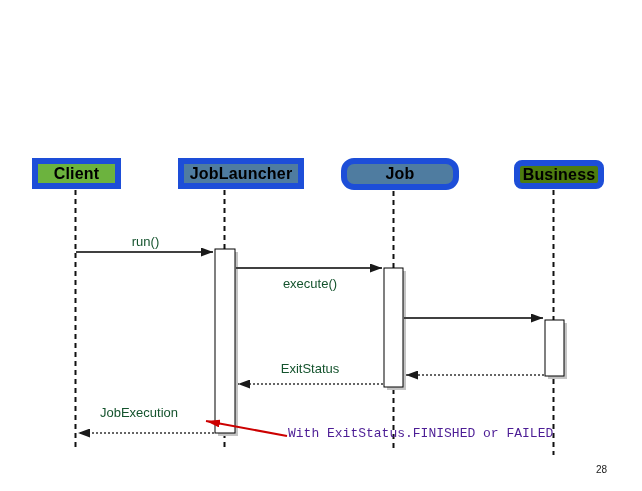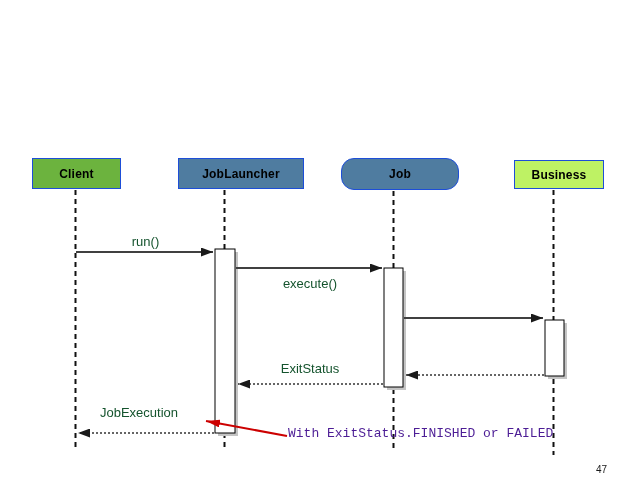--- a/index.html
+++ b/index.html
@@ -14,25 +14,25 @@
     background: #ffffff;
     overflow: hidden;
   }
   .layer-svg {
     position: absolute;
     left: 0; top: 0;
   }
   .pbox {
     position: absolute;
     box-sizing: border-box;
-    border: 1px solid #1d4ed8;
+    border: 6px solid #1d4ed8;
     display: flex;
     align-items: center;
     justify-content: center;
-    font-size: 12px;
+    font-size: 16px;
     font-weight: bold;
     color: #000000;
     letter-spacing: 0.2px;
   }
   .pbox-client      { left: 32px;  top: 158px; width: 89px;  height: 31px; }
   .pbox-joblauncher { left: 178px; top: 158px; width: 126px; height: 31px; }
   .pbox-job         { left: 341px; top: 158px; width: 118px; height: 32px; border-radius: 13px; }
   .pbox-business    { left: 514px; top: 160px; width: 90px;  height: 29px; }
   .msg-label {
     position: absolute;
@@ -98,26 +98,26 @@
 
   <div class="pbox pbox-client" style="background-color: rgb(108, 179, 62);">
     <span>Client</span>
   </div>
   <div class="pbox pbox-joblauncher" style="background-color: rgb(79, 124, 160);">
     <span>JobLauncher</span>
   </div>
   <div class="pbox pbox-job" style="background-color: rgb(79, 124, 160);">
     <span>Job</span>
   </div>
-  <div class="pbox pbox-business" style="background-color: #bef264;">
+  <div class="pbox pbox-business" style="background-color: #4d7c0f; border-radius: 8px;">
     <span>Business</span>
   </div>
 
   <div class="msg-label lbl-run">run()</div>
   <div class="msg-label lbl-execute">execute()</div>
   <div class="msg-label lbl-jobexecution">JobExecution</div>
   <div class="msg-label lbl-exitstatus">ExitStatus</div>
 
   <div class="annotation-text" style="color: #4c1d95; font-family: Liberation Mono, monospace;">With ExitStatus.FINISHED or FAILED</div>
 
-  <div class="page-number">47</div>
+  <div class="page-number">28</div>
 
 </div>
 
 </body></html>

